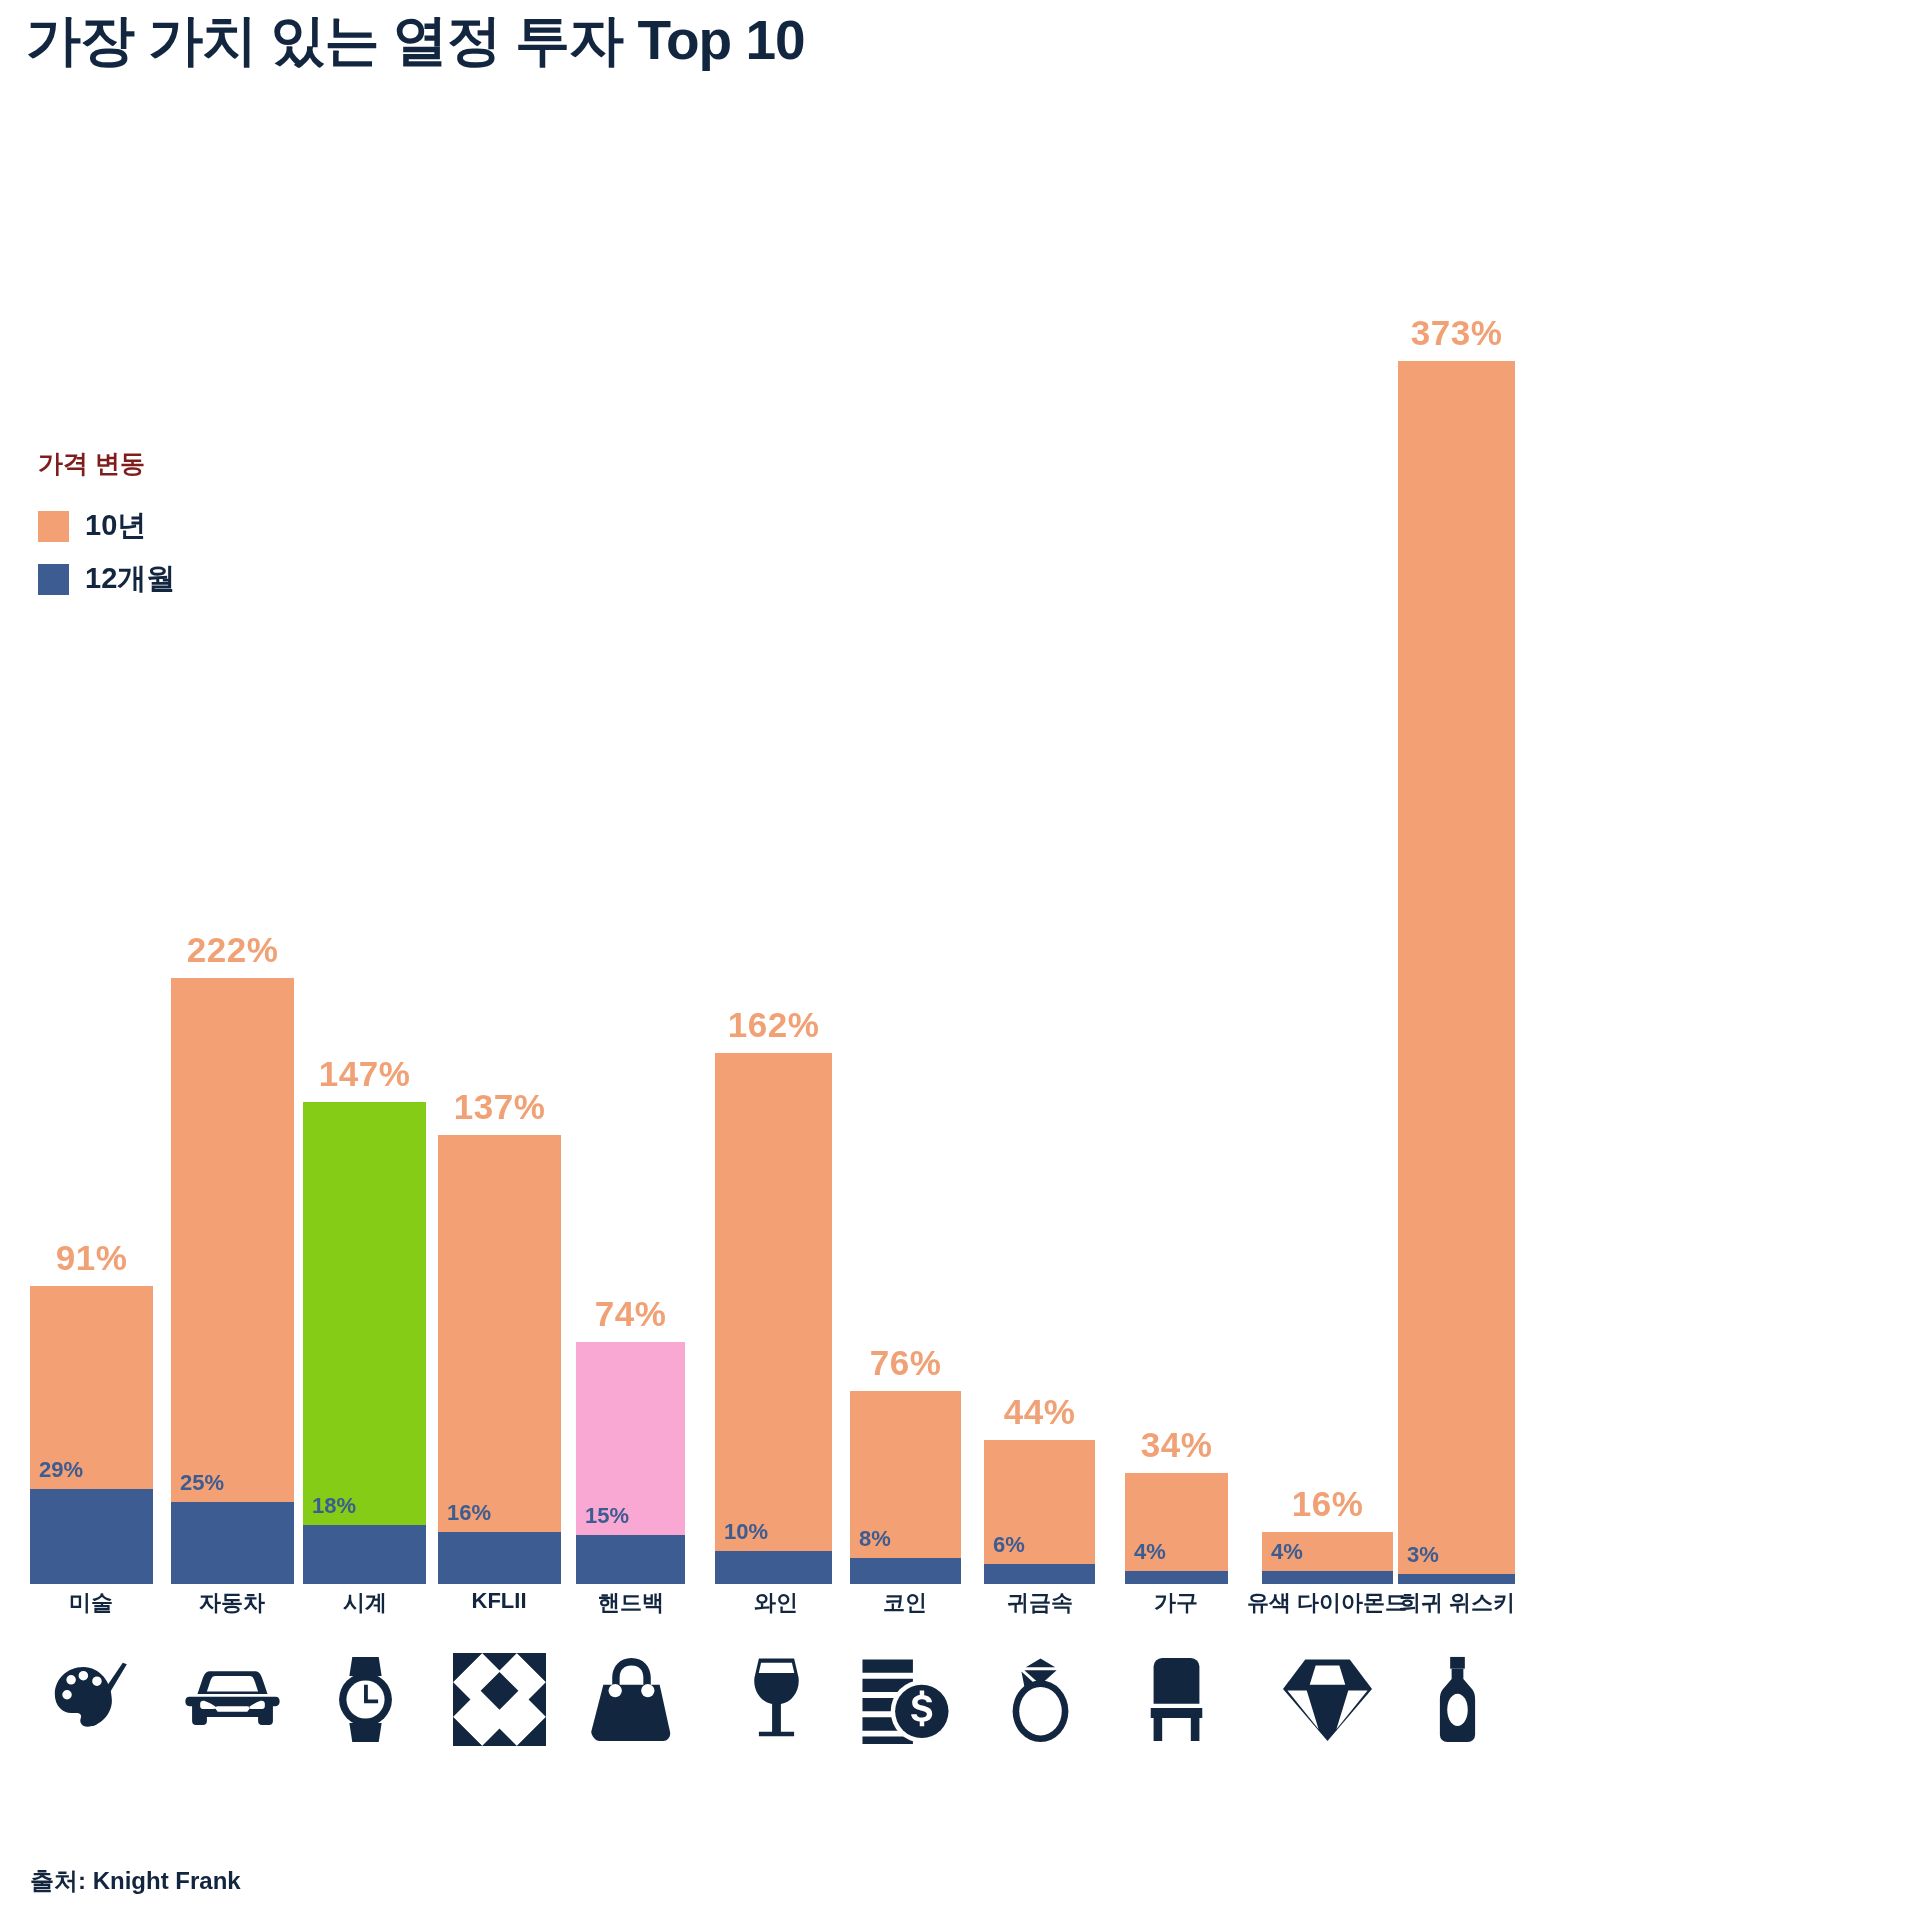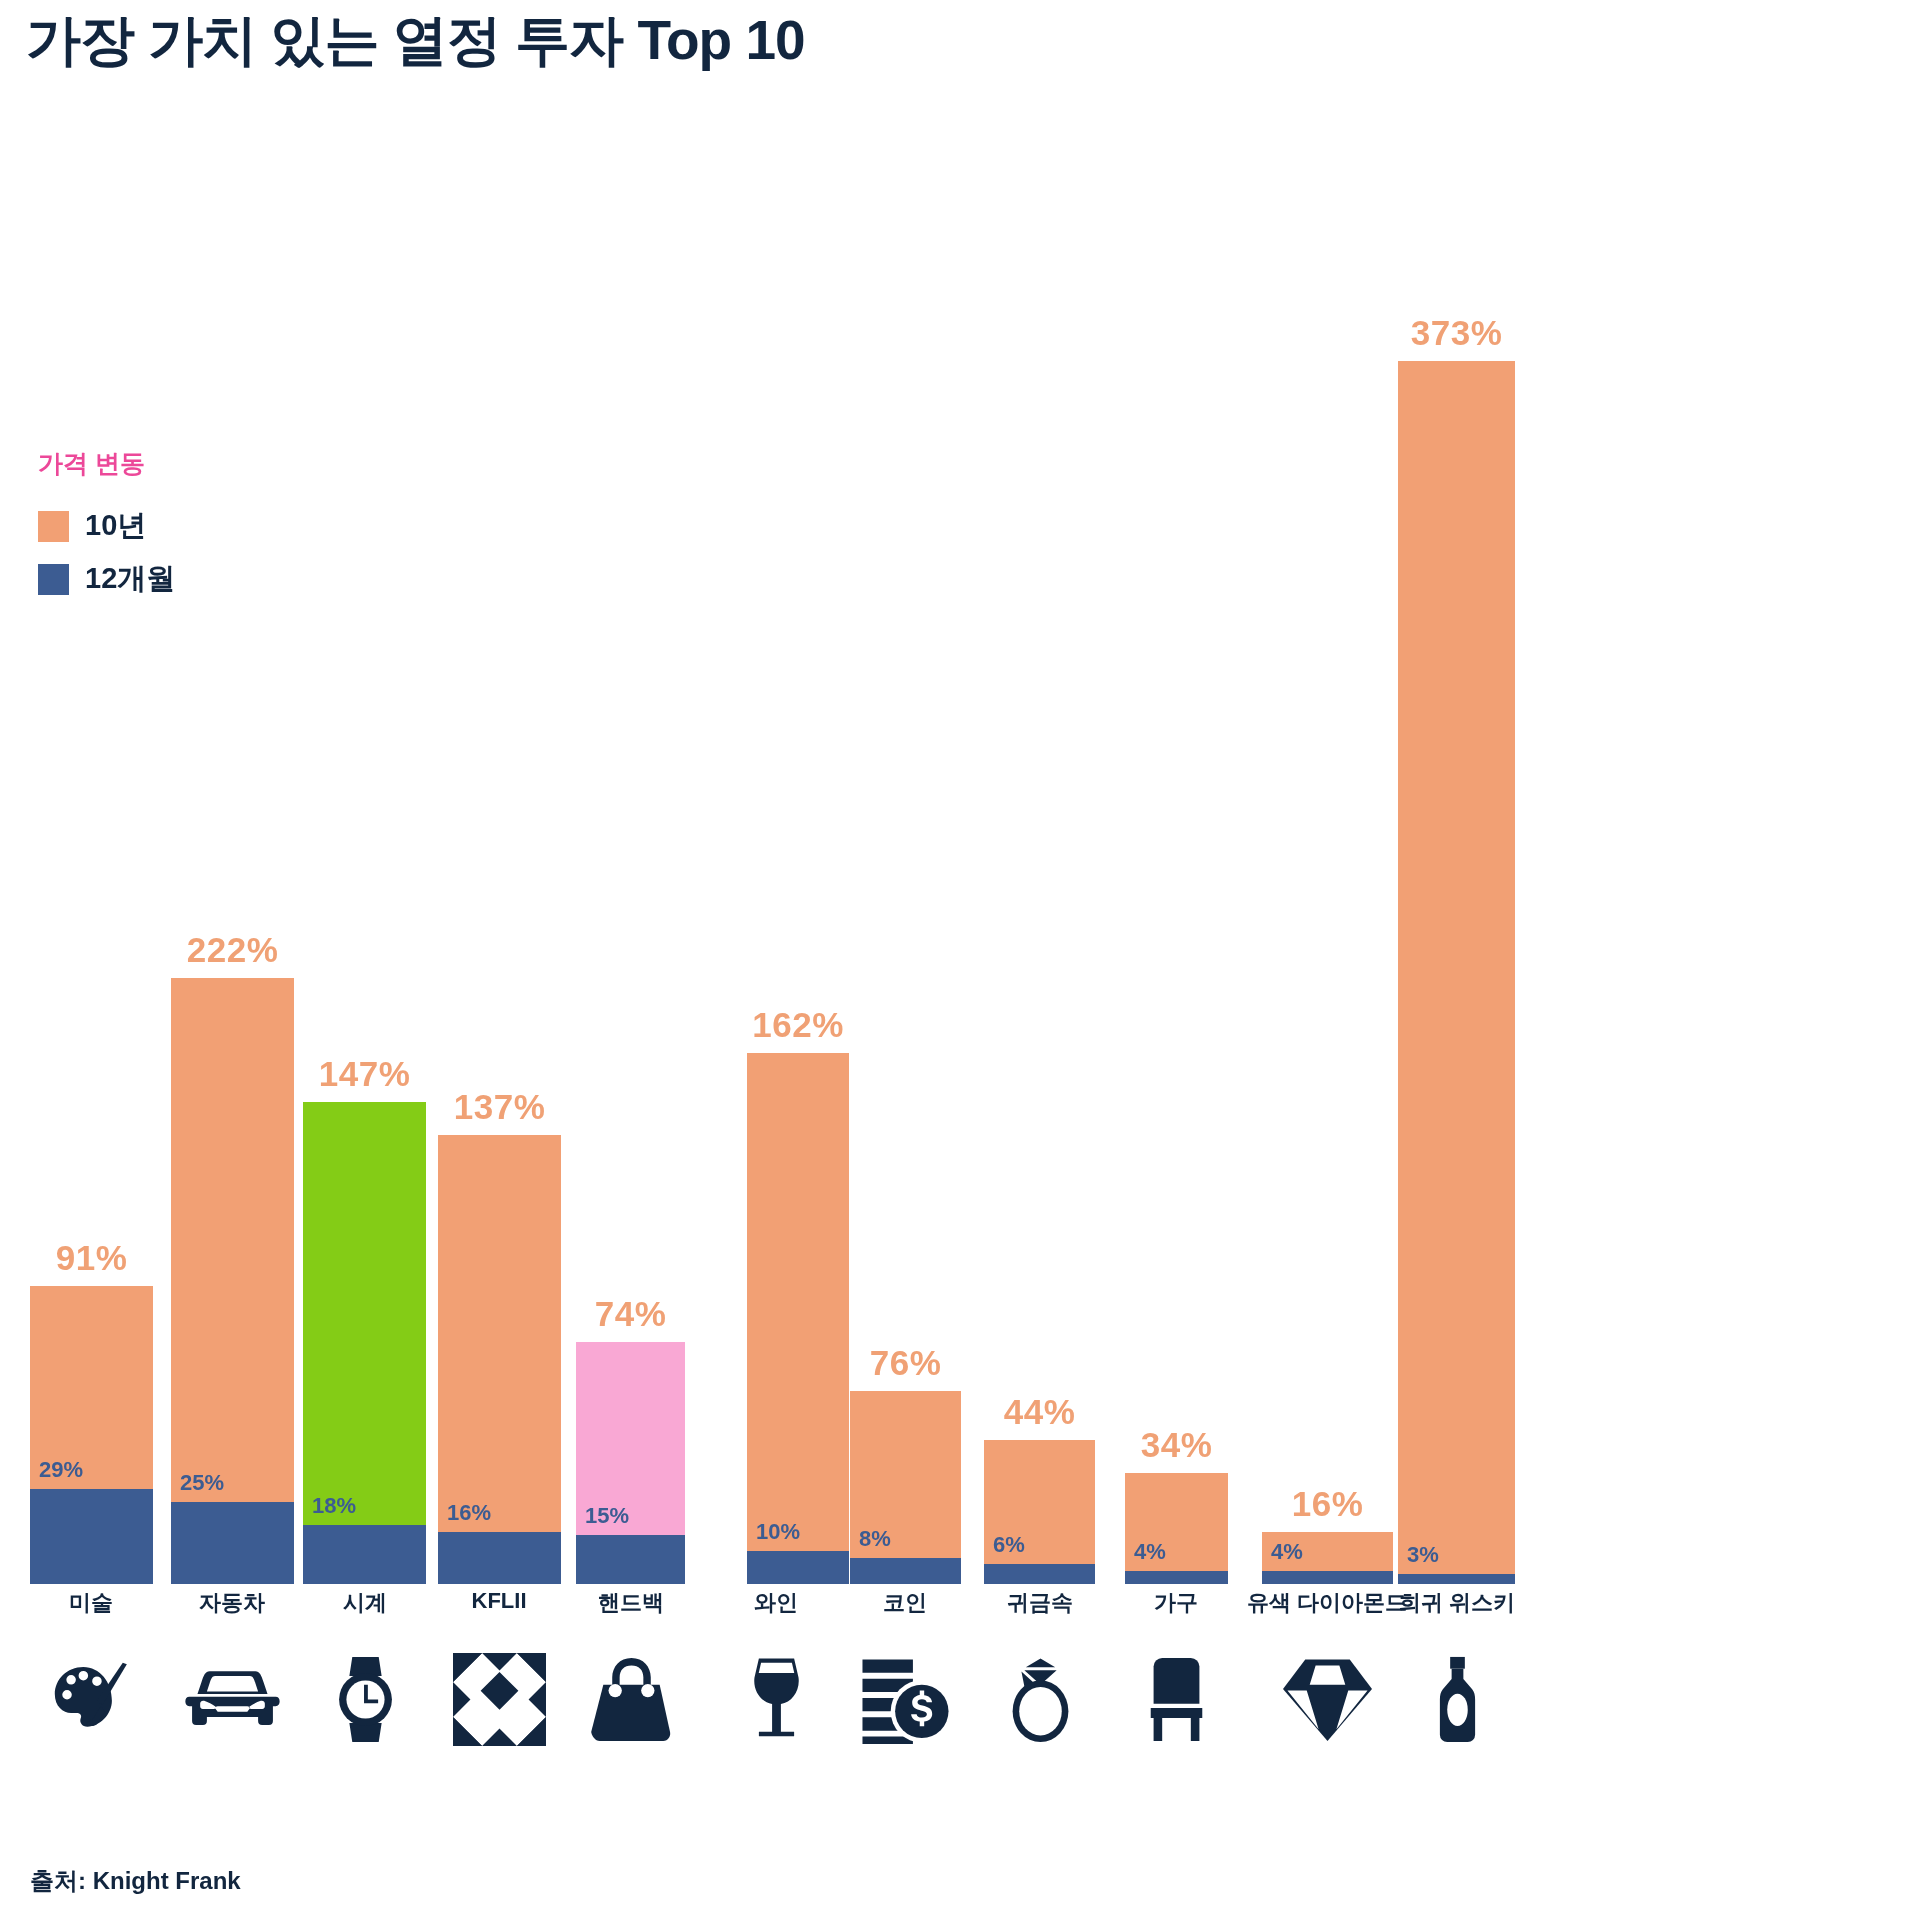--- a/index.html
+++ b/index.html
@@ -14,21 +14,21 @@
 
   
   .title {
     position:absolute; left:26px; top:4px;
     font-size:55px; font-weight:700; letter-spacing:-1px;
     color:#12263f; white-space:nowrap;
   }
 
   
   .legend { position:absolute; left:38px; top:447px; }
-  .legend-title { font-size:25px; font-weight:700; color:#ec4899; margin-bottom:26px; }
+  .legend-title { font-size:25px; font-weight:700; color:#7f1d1d; margin-bottom:26px; }
   .legend-row { display:flex; align-items:center; margin-bottom:13px; }
   .legend-swatch { width:31px; height:31px; margin-right:16px; }
   .legend-label { font-size:29px; font-weight:600; color:#12263f; }
 
   
   .plot {
     position:absolute;
     left:30px; top:119px;
     width:1861px; height:1465px;
   }
@@ -119,21 +119,21 @@
         </div>
         <div class="seg-year" style="background: rgb(60, 92, 146); height: 52px;"></div>
       </div>
       <div class="bar-group" style="left: 546px; width: 109px; height: 243px;">
         <div class="bar-top-label" style="bottom: 250px;">74%</div>
         <div class="seg-ten" style="background: #f9a8d4; height: 193px;">
           <div class="seg-inner-label">15%</div>
         </div>
         <div class="seg-year" style="background: rgb(60, 92, 146); height: 49px;"></div>
       </div>
-      <div class="bar-group" style="left: 717px; width: 102px; height: 531px;">
+      <div class="bar-group" style="left: 685px; width: 117px; height: 531px;">
         <div class="bar-top-label" style="bottom: 539px;">162%</div>
         <div class="seg-ten" style="background: rgb(242, 160, 116); height: 498px;">
           <div class="seg-inner-label">10%</div>
         </div>
         <div class="seg-year" style="background: rgb(60, 92, 146); height: 33px;"></div>
       </div>
       <div class="bar-group" style="left: 820px; width: 111px; height: 193px;">
         <div class="bar-top-label" style="bottom: 201px;">76%</div>
         <div class="seg-ten" style="background: rgb(242, 160, 116); height: 167px;">
           <div class="seg-inner-label">8%</div>

